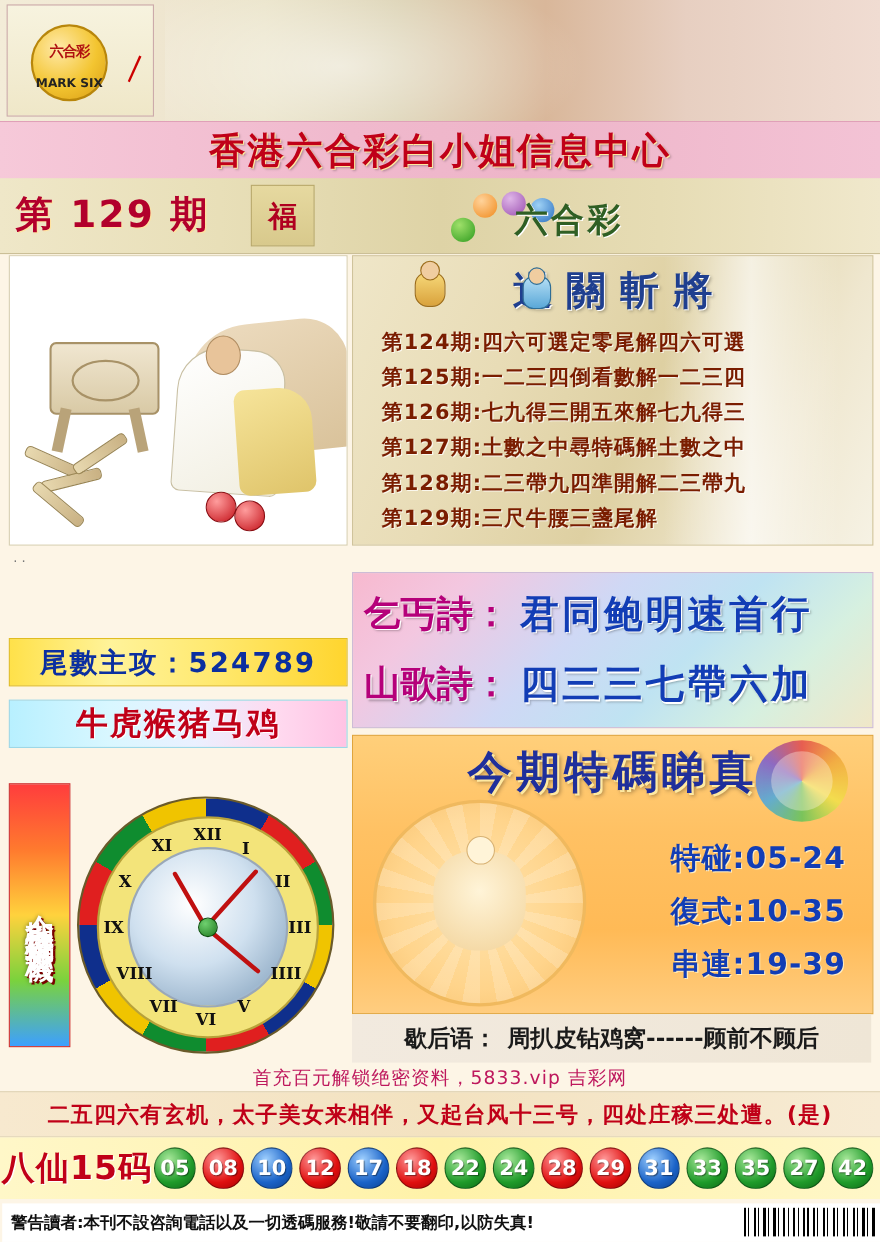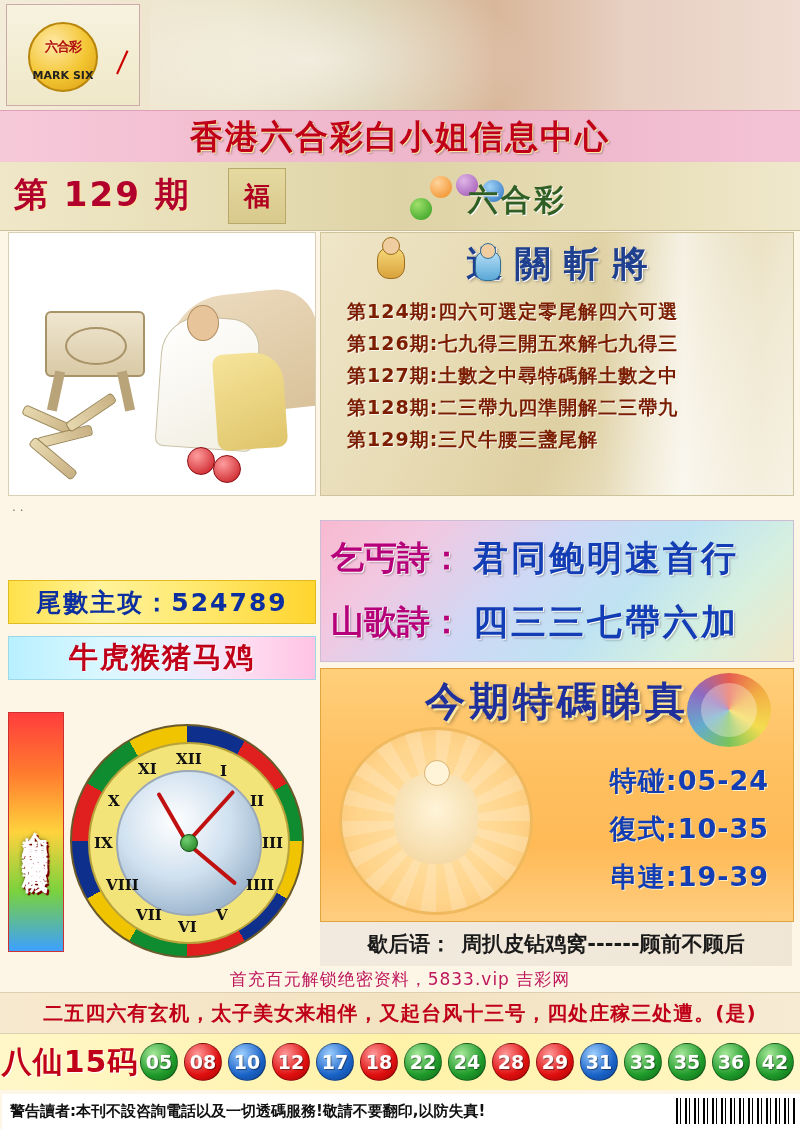--- a/index.html
+++ b/index.html
@@ -424,20 +424,21 @@
     <div class="gzj-fig">
         <div class="b"></div>
         <div class="h"></div>
       </div>
     <div class="gzj-fig2">
         <div class="b"></div>
         <div class="h"></div>
       </div>
     <div class="gzj-lines">
       <div class="gzj-line">第124期:四六可選定零尾解四六可選</div>
+      <div class="gzj-line">第125期:一二三四倒看數解一二三四</div>
       <div class="gzj-line">第126期:七九得三開五來解七九得三</div>
       <div class="gzj-line">第127期:土數之中尋特碼解土數之中</div>
       <div class="gzj-line">第128期:二三帶九四準開解二三帶九</div>
       <div class="gzj-line">第129期:三尺牛腰三盞尾解</div>
     </div>
   </div>
 
   <div class="band band2">
     <span>尾數主攻：</span>
     <span>524789</span>
@@ -514,21 +515,21 @@
       <div class="ball red">12</div>
       <div class="ball blue">17</div>
       <div class="ball red">18</div>
       <div class="ball green">22</div>
       <div class="ball green">24</div>
       <div class="ball red">28</div>
       <div class="ball red">29</div>
       <div class="ball blue">31</div>
       <div class="ball green">33</div>
       <div class="ball green">35</div>
-      <div class="ball green">36</div>
+      <div class="ball green">27</div>
       <div class="ball green">42</div>
     </div>
   </div>
 
   <div class="footer">
     <span>警告讀者:本刊不設咨詢電話以及一切透碼服務!敬請不要翻印,以防失真!</span>
     <div class="barcode"></div>
   </div>
 
 </div>

